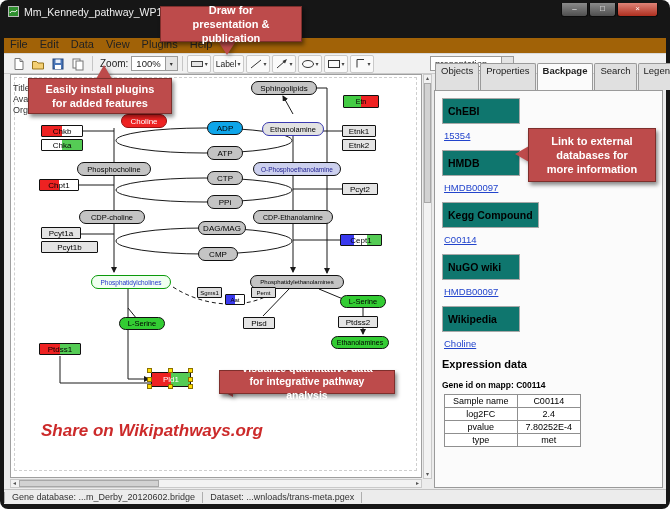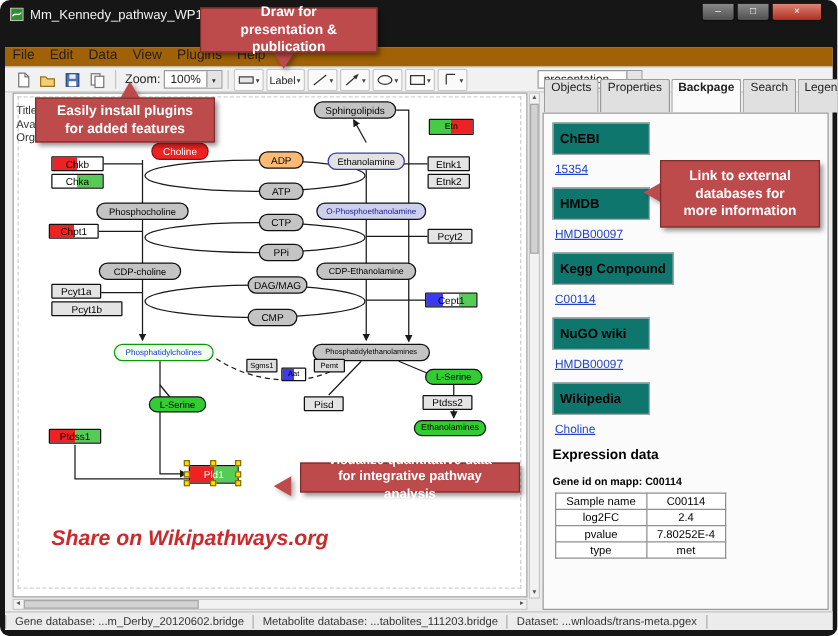--- a/index.html
+++ b/index.html
@@ -60,21 +60,21 @@
   .statusbar{position:absolute;left:0;right:0;bottom:0;height:15px;background:#ececec;border-top:1px solid #c2c2c2;display:flex;align-items:center;font-size:9px;color:#333;}
   .seg{border-left:1px solid #aeaeae;padding:0 7px;height:11px;line-height:11px;white-space:nowrap;overflow:hidden;}
   .seg:last-child{border-right:1px solid #aeaeae;}
   
   .callout{position:absolute;background:#bd4b4b;border:1px solid #7e2f2c;color:#ffffff;font-weight:bold;font-size:11px;
            text-align:center;display:flex;align-items:center;justify-content:center;padding:3px 14px;
            box-shadow:2px 3px 4px rgba(0,0,0,.45);z-index:50;line-height:1.3;}
   .co-top{left:160px;top:6px;width:142px;height:36px;}
   .co-left{left:28px;top:78px;width:144px;height:36px;}
   .co-right{left:528px;top:128px;width:128px;height:54px;}
-  .co-bottom{left:240px;top:370px;width:176px;height:24px;font-size:10.5px;}
+  .co-bottom{left:219px;top:370px;width:176px;height:24px;font-size:10.5px;}
   .tri{position:absolute;width:0;height:0;z-index:49;filter:drop-shadow(2px 2px 2px rgba(0,0,0,.35));}
   .tri-down{left:218px;top:41px;border-left:9px solid transparent;border-right:9px solid transparent;border-top:14px solid #bd4b4b;}
   .tri-up{left:96px;top:65px;border-left:8px solid transparent;border-right:8px solid transparent;border-bottom:14px solid #bd4b4b;}
   .tri-left-r{left:515px;top:146px;border-top:8px solid transparent;border-bottom:8px solid transparent;border-right:14px solid #bd4b4b;}
   .tri-left-b{left:219px;top:381px;border-top:8px solid transparent;border-bottom:8px solid transparent;border-right:14px solid #bd4b4b;}
 </style>
 </head>
 <body>
 
 <div class="frame">
@@ -212,21 +212,21 @@
           <path d="M 68 110 L 103 110" fill="none" stroke="#1a1a1a" stroke-width="1"></path>
           <path d="M 70 159 L 103 159" fill="none" stroke="#1a1a1a" stroke-width="1"></path>
           <path d="M 331 56 L 282 56" fill="none" stroke="#1a1a1a" stroke-width="1"></path>
           <path d="M 331 114 L 282 114" fill="none" stroke="#1a1a1a" stroke-width="1"></path>
           <path d="M 329 165 L 282 165" fill="none" stroke="#1a1a1a" stroke-width="1"></path>
         </svg>
       <div class="share-text">Share on Wikipathways.org</div>
     <div class="node" title="Sphingolipids" style="left: 240px; top: 6px; width: 66px; height: 14px; font-size: 8px; border-radius: 7px; background: rgb(196, 196, 196);">Sphingolipids</div>
         <div class="node" title="Etn" style="left: 332px; top: 20px; width: 36px; height: 13px; font-size: 7px; border-radius: 1px; background: linear-gradient(90deg, rgb(68, 204, 68) 0px, rgb(68, 204, 68) 50%, rgb(238, 34, 34) 50%, rgb(238, 34, 34) 100%);">Etn</div>
         <div class="node" title="Choline" style="left: 110px; top: 39px; width: 46px; height: 14px; font-size: 8px; border-radius: 7px; border-color: rgb(153, 17, 17); color: rgb(255, 255, 255); background: rgb(238, 34, 34);">Choline</div>
-        <div class="node" title="ADP" style="left: 196px; top: 46px; width: 36px; height: 14px; font-size: 8px; border-radius: 7px; background: #fdba74;">ADP</div>
+        <div class="node" title="ADP" style="left: 196px; top: 46px; width: 36px; height: 14px; font-size: 8px; border-radius: 7px; background: #0ea5e9;">ADP</div>
         <div class="node" title="Ethanolamine" style="left: 251px; top: 47px; width: 62px; height: 14px; font-size: 7.5px; border-radius: 7px; border-color: rgb(58, 58, 176); background: rgb(226, 226, 226);">Ethanolamine</div>
         <div class="node" title="Etnk1" style="left: 331px; top: 50px; width: 34px; height: 12px; font-size: 8px; border-radius: 1px; background: rgb(228, 228, 228);">Etnk1</div>
         <div class="node" title="Etnk2" style="left: 331px; top: 64px; width: 34px; height: 12px; font-size: 8px; border-radius: 1px; background: rgb(228, 228, 228);">Etnk2</div>
         <div class="node" title="Chkb" style="left: 30px; top: 50px; width: 42px; height: 12px; font-size: 8px; border-radius: 1px; background: linear-gradient(90deg, rgb(238, 34, 34) 0px, rgb(238, 34, 34) 50%, rgb(255, 255, 255) 50%, rgb(255, 255, 255) 100%);">Chkb</div>
         <div class="node" title="Chka" style="left: 30px; top: 64px; width: 42px; height: 12px; font-size: 8px; border-radius: 1px; background: linear-gradient(90deg, rgb(255, 255, 255) 0px, rgb(255, 255, 255) 50%, rgb(85, 204, 85) 50%, rgb(85, 204, 85) 100%);">Chka</div>
         <div class="node" title="ATP" style="left: 196px; top: 71px; width: 36px; height: 14px; font-size: 8px; border-radius: 7px; background: rgb(196, 196, 196);">ATP</div>
         <div class="node" title="Phosphocholine" style="left: 66px; top: 87px; width: 74px; height: 14px; font-size: 7.5px; border-radius: 7px; background: rgb(196, 196, 196);">Phosphocholine</div>
         <div class="node" title="O-Phosphoethanolamine" style="left: 242px; top: 87px; width: 88px; height: 14px; font-size: 6.5px; border-radius: 7px; color: rgb(32, 32, 144); background: rgb(204, 208, 238);">O-Phosphoethanolamine</div>
         <div class="node" title="CTP" style="left: 196px; top: 96px; width: 36px; height: 14px; font-size: 8px; border-radius: 7px; background: rgb(196, 196, 196);">CTP</div>
         <div class="node" title="Chpt1" style="left: 28px; top: 104px; width: 40px; height: 12px; font-size: 8px; border-radius: 1px; background: linear-gradient(90deg, rgb(238, 34, 34) 0px, rgb(238, 34, 34) 50%, rgb(255, 255, 255) 50%, rgb(255, 255, 255) 100%);">Chpt1</div>
@@ -324,21 +324,20 @@
             <td>type</td>
             <td>met</td>
           </tr>
         </tbody>
           </table>
       </div>
     </div>
 
     <div class="statusbar">
       <span class="seg">Gene database: ...m_Derby_20120602.bridge</span>
-      <span class="seg">Metabolite database: ...tabolites_111203.bridge</span>
       <span class="seg">Dataset: ...wnloads/trans-meta.pgex</span>
     </div>
   </div>
 
   <div class="callout co-top">Draw for presentation &amp; publication</div>
   <div class="tri tri-down"></div>
   <div class="callout co-left">Easily install plugins for added features</div>
   <div class="tri tri-up"></div>
   <div class="callout co-right">Link to external databases for more information</div>
   <div class="tri tri-left-r"></div>

